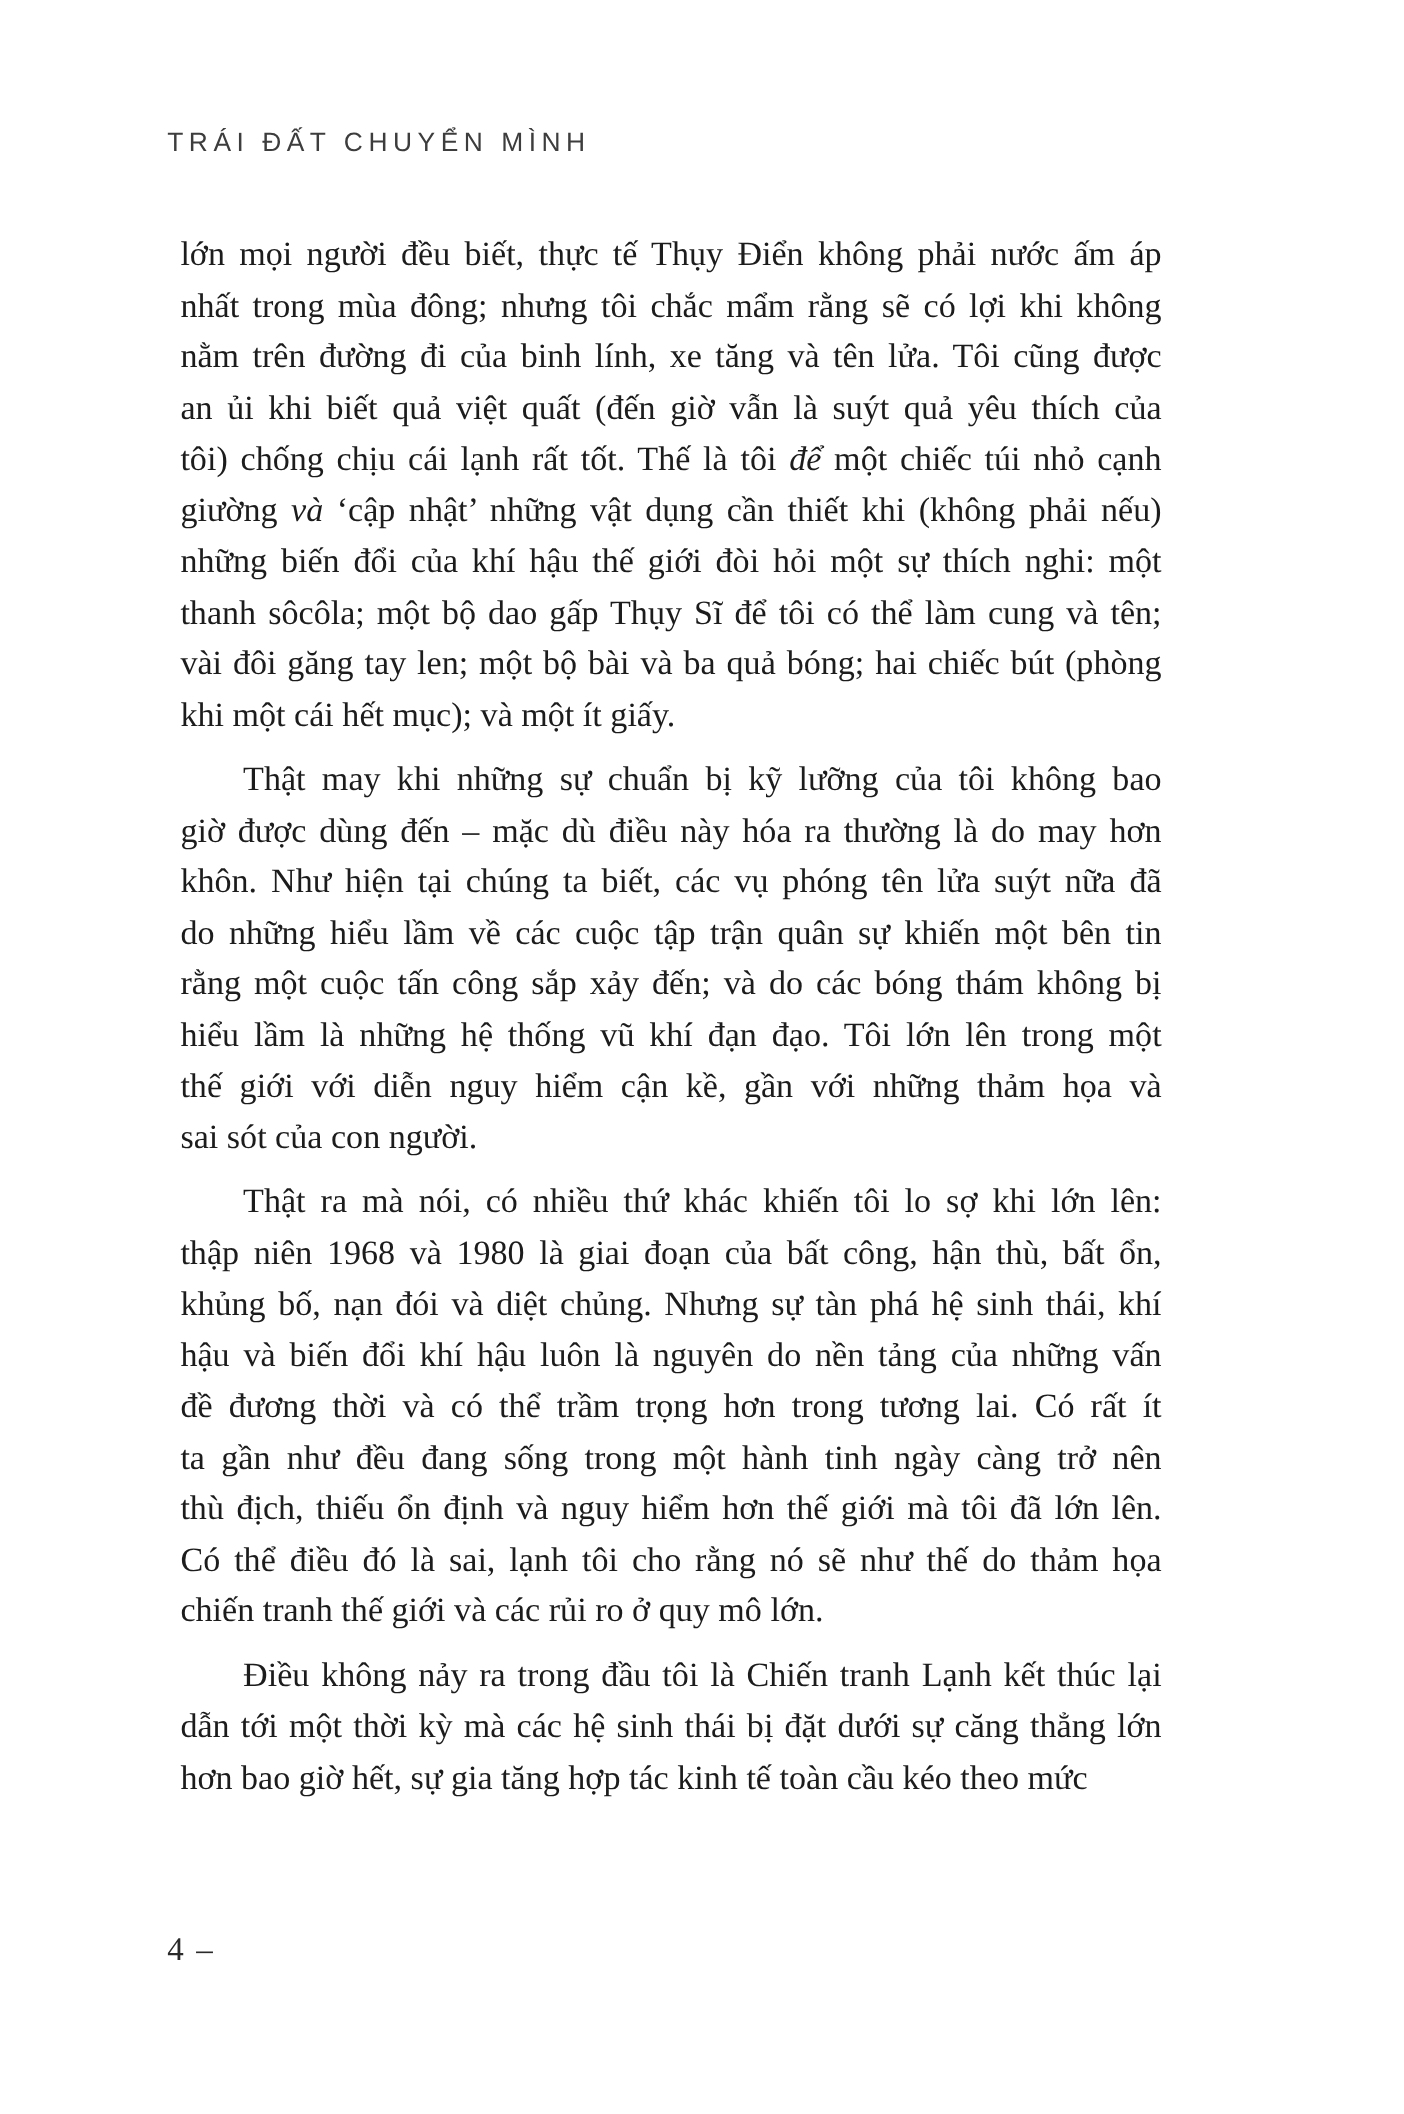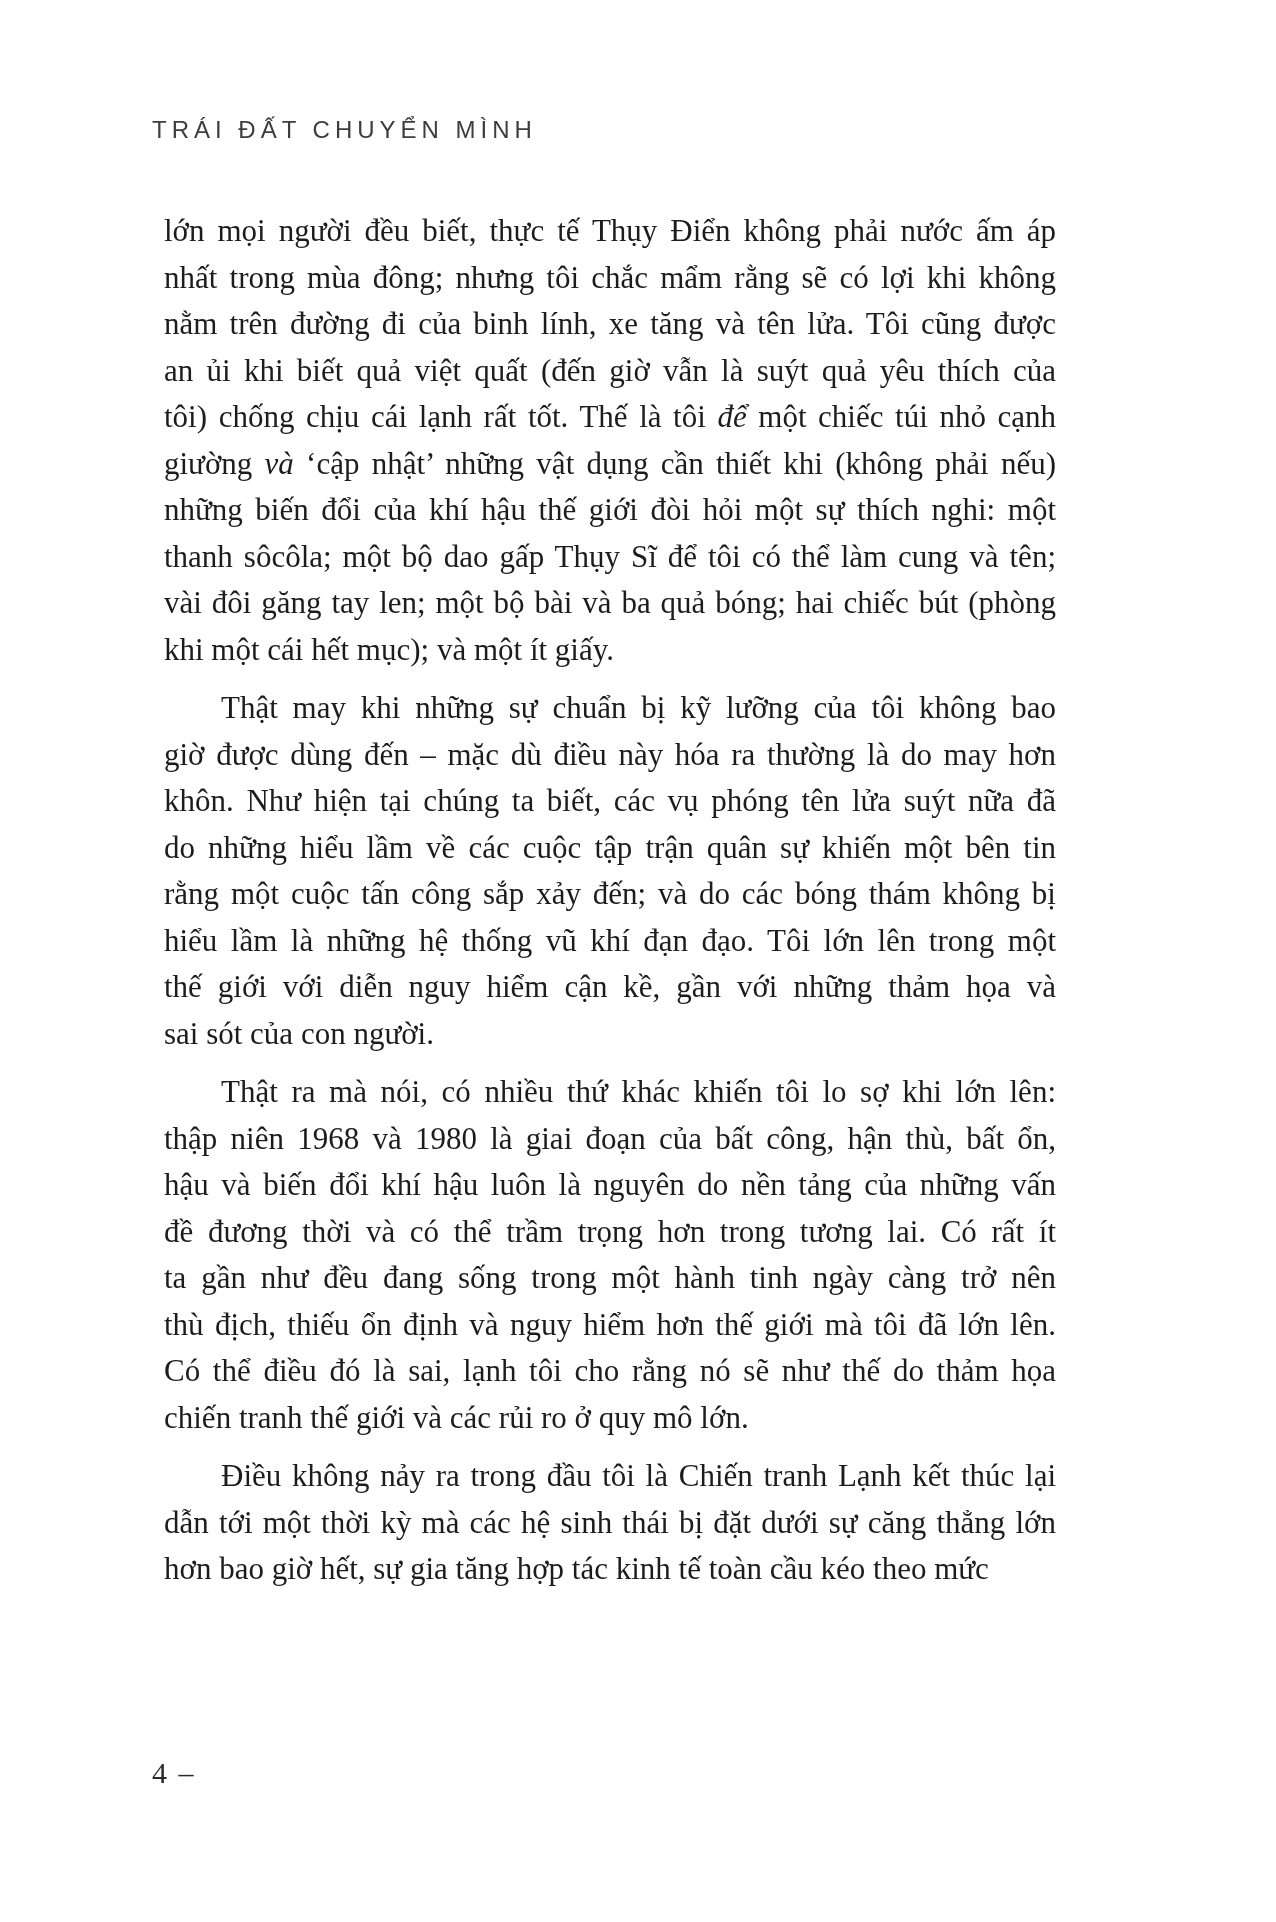--- a/index.html
+++ b/index.html
@@ -83,20 +83,21 @@
         <div class="line"><span>khôn. Như hiện tại chúng ta biết, các vụ phóng tên lửa suýt nữa đã</span></div>
         <div class="line"><span>do những hiểu lầm về các cuộc tập trận quân sự khiến một bên tin</span></div>
         <div class="line"><span>rằng một cuộc tấn công sắp xảy đến; và do các bóng thám không bị</span></div>
         <div class="line"><span>hiểu lầm là những hệ thống vũ khí đạn đạo. Tôi lớn lên trong một</span></div>
         <div class="line"><span>thế giới với diễn nguy hiểm cận kề, gần với những thảm họa và</span></div>
         <div class="line para-last"><span>sai sót của con người.</span></div>
       </div>
       <div class="paragraph">
         <div class="line first-indent"><span>Thật ra mà nói, có nhiều thứ khác khiến tôi lo sợ khi lớn lên:</span></div>
         <div class="line"><span>thập niên 1968 và 1980 là giai đoạn của bất công, hận thù, bất ổn,</span></div>
+        <div class="line"><span>khủng bố, nạn đói và diệt chủng. Nhưng sự tàn phá hệ sinh thái, khí</span></div>
         <div class="line"><span>hậu và biến đổi khí hậu luôn là nguyên do nền tảng của những vấn</span></div>
         <div class="line"><span>đề đương thời và có thể trầm trọng hơn trong tương lai. Có rất ít</span></div>
         <div class="line"><span>ta gần như đều đang sống trong một hành tinh ngày càng trở nên</span></div>
         <div class="line"><span>thù địch, thiếu ổn định và nguy hiểm hơn thế giới mà tôi đã lớn lên.</span></div>
         <div class="line"><span>Có thể điều đó là sai, lạnh tôi cho rằng nó sẽ như thế do thảm họa</span></div>
         <div class="line para-last"><span>chiến tranh thế giới và các rủi ro ở quy mô lớn.</span></div>
       </div>
       <div class="paragraph">
         <div class="line first-indent"><span>Điều không nảy ra trong đầu tôi là Chiến tranh Lạnh kết thúc lại</span></div>
         <div class="line"><span>dẫn tới một thời kỳ mà các hệ sinh thái bị đặt dưới sự căng thẳng lớn</span></div>

